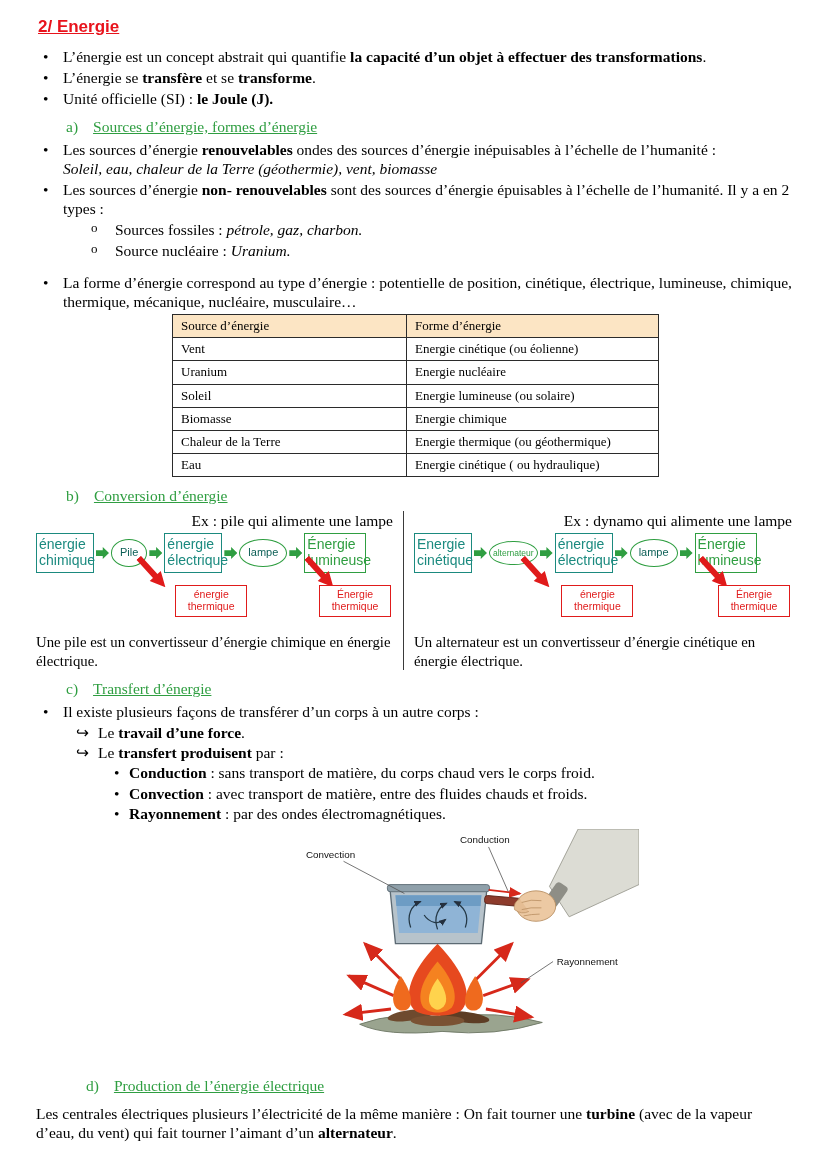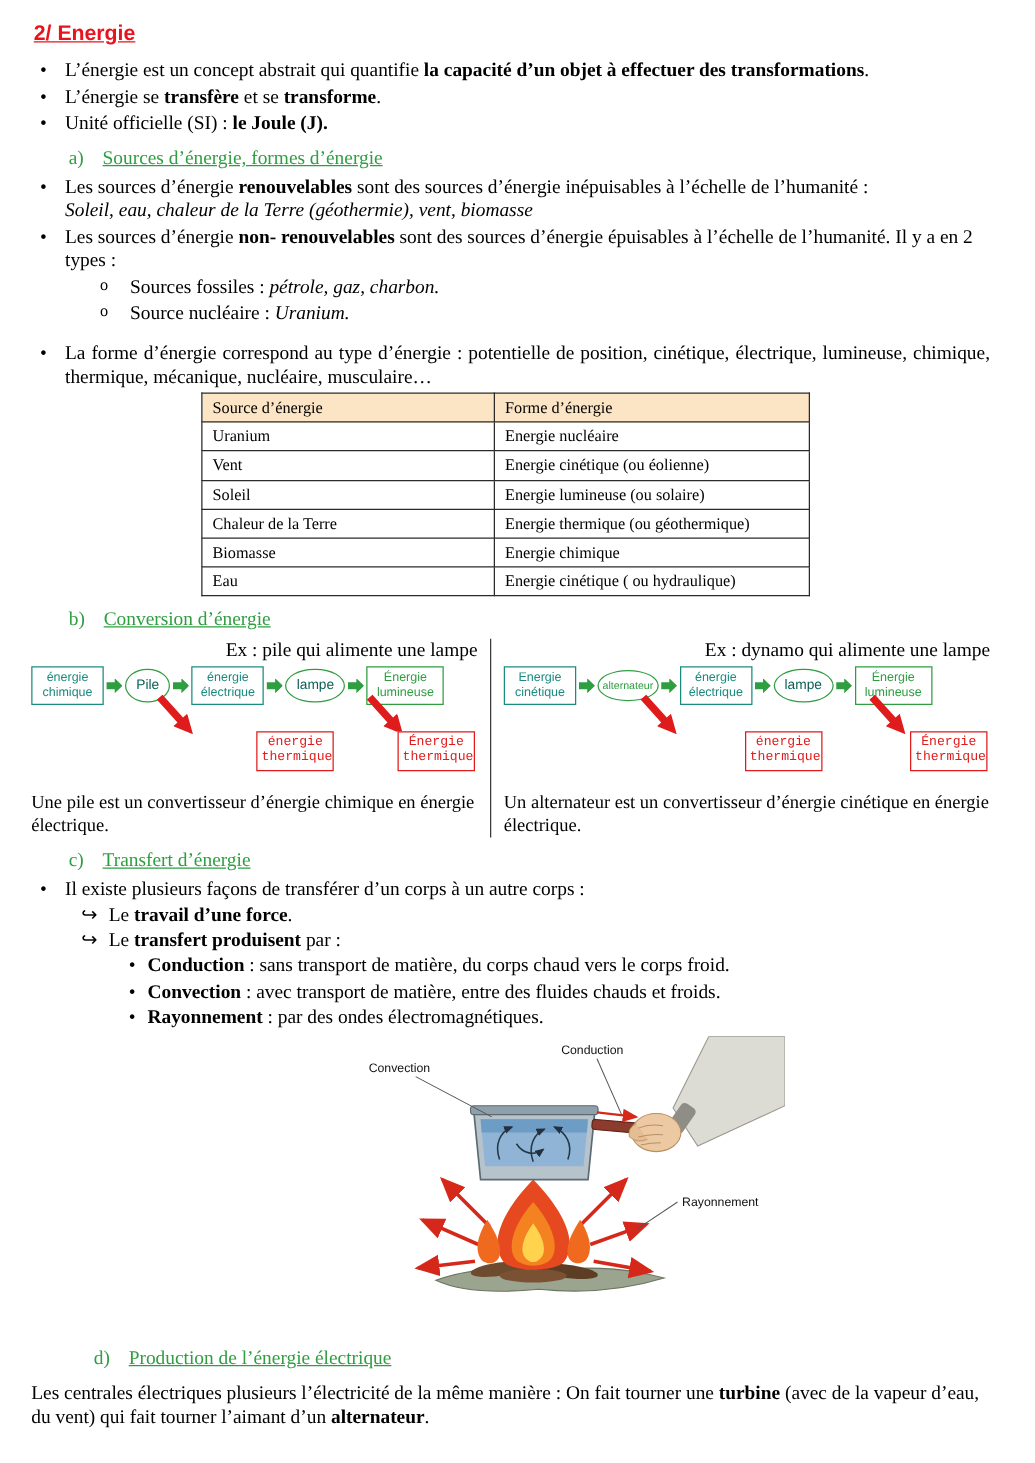--- a/index.html
+++ b/index.html
@@ -1,19 +1,19 @@
 <!DOCTYPE html>
 <html><head>
 <meta charset="utf-8">
 <style>
   * { box-sizing: border-box; }
   html, body { margin: 0; padding: 0; background: #ffffff; }
   .page {
     width: 828px; height: 1170px; background: #fff; overflow: hidden;
-    padding: 14px 36px 0 25px;
+    padding: 14px 36px 0 36px;
     font-family: "Liberation Serif", serif; font-size: 15.5px; color: #000;
     line-height: 1.24;
   }
   .seg-b { font-weight: bold; margin-top: 20px; }
   .seg-i { font-style: italic; text-align: center; }
 
   .title {
     font-family: "Liberation Sans", sans-serif;
     font-size: 17px; font-weight: bold; color: #e8131c;
     text-decoration: underline; margin: 2px 0 10px 2px;
@@ -43,40 +43,38 @@
   .examples-row { display: flex; margin-top: 6px; }
   .example.left  { width: 368px; padding-right: 10px; border-right: 1px solid #3a3a3a; }
   .example.right { flex: 1; padding-left: 10px; }
   .ex-title { margin-bottom: 3px; text-align: right; }
 
   .flow { position: relative; height: 95px; }
   .flow-top { display: flex; align-items: center; gap: 2px; }
   .energy-box {
     flex: none; width: 58px; padding: 3px 2px; background: #fff;
     border: 1.5px solid #1b8a7f; color: #1b8a7f;
-    font-family: "Liberation Sans", sans-serif; font-size: 10px; line-height: 1.12;
-    text-align: center;
+    font-family: "Liberation Sans", sans-serif; font-size: 14px; line-height: 1.12;
   }
   .energy-box.green { border-color: #2f9e41; color: #2f9e41; width: 62px; }
   .oval {
     flex: none; border: 1.6px solid #2f9e41; border-radius: 50%;
     padding: 6px 8px; background: #fff; color: #0c5f56;
     font-family: "Liberation Sans", sans-serif; font-size: 11px;
   }
   .oval.small { font-size: 8.5px; padding: 6px 3px; color: #2f9e41; }
   .flow-arrow {
     flex: none; width: 13px; height: 12px; background: #2f9e41;
     clip-path: polygon(0 26%, 52% 26%, 52% 0, 100% 50%, 52% 100%, 52% 74%, 0 74%);
   }
   .thermal-box {
-    position: absolute; top: 52px; width: 62px; padding: 3px 3px; background: #fff;
+    position: absolute; top: 52px; width: 72px; padding: 3px 3px; background: #fff;
     border: 1.6px solid #e01b1b; color: #e01b1b;
-    font-family: Liberation Mono, monospace; font-size: 10.5px; line-height: 1.12;
+    font-family: Liberation Sans, sans-serif; font-size: 10.5px; line-height: 1.12;
     text-align: center;
-    margin-left: 41px;
   }
   .t1 { left: 39%; }
   .t2 { right: 2px; }
   .red-arrow {
     position: absolute; top: 32px; width: 40px; height: 15px; background: #e01b1b;
     clip-path: polygon(0 30%, 62% 30%, 62% 0, 100% 50%, 62% 100%, 62% 70%, 0 70%);
     transform: rotate(48deg);
   }
   .ra1 { left: 27%; }
   .ra2 { left: 74%; }
@@ -110,21 +108,21 @@
     <div class="b-text"><span>Unité officielle (SI) : </span><span class="seg-b">le Joule (J).</span></div>
   </div>
 
   <div class="section-head">
     <span class="sec-label">a)</span><span class="sec-title">Sources d’énergie, formes d’énergie</span>
   </div>
 
   <div class="bullet-row">
     <span class="marker">•</span>
     <div class="b-text">
-      <div><span>Les sources d’énergie </span><span class="seg-b">renouvelables</span><span> sont des sources d’énergie inépuisables à l’échelle de l’humanité :</span></div>
+      <div><span>Les sources d’énergie </span><span class="seg-b">renouvelables</span><span> ondes des sources d’énergie inépuisables à l’échelle de l’humanité :</span></div>
       <div class="italic">Soleil, eau, chaleur de la Terre (géothermie), vent, biomasse</div>
     </div>
   </div>
 
   <div class="bullet-row">
     <span class="marker">•</span>
     <div class="b-text"><span>Les sources d’énergie </span><span class="seg-b">non- renouvelables</span><span> sont des sources d’énergie épuisables à l’échelle de l’humanité. Il y a en 2 types :</span></div>
   </div>
 
   <div class="bullet-row sub">
@@ -143,38 +141,38 @@
 
   <table class="energy-table">
     <thead>
       <tr>
         <th class="col-source">Source d’énergie</th>
         <th class="col-forme">Forme d’énergie</th>
       </tr>
     </thead>
     <tbody>
       <tr>
+          <td>Vent</td>
+          <td>Energie cinétique (ou éolienne)</td>
+        </tr>
+      <tr>
           <td>Uranium</td>
           <td>Energie nucléaire</td>
         </tr>
       <tr>
-          <td>Vent</td>
-          <td>Energie cinétique (ou éolienne)</td>
-        </tr>
-      <tr>
           <td>Soleil</td>
           <td>Energie lumineuse (ou solaire)</td>
         </tr>
       <tr>
+          <td>Biomasse</td>
+          <td>Energie chimique</td>
+        </tr>
+      <tr>
           <td>Chaleur de la Terre</td>
           <td>Energie thermique (ou géothermique)</td>
-        </tr>
-      <tr>
-          <td>Biomasse</td>
-          <td>Energie chimique</td>
         </tr>
       <tr>
           <td>Eau</td>
           <td>Energie cinétique ( ou hydraulique)</td>
         </tr>
     </tbody>
   </table>
 
   <div class="section-head">
     <span class="sec-label">b)</span><span class="sec-title">Conversion d’énergie</span>

